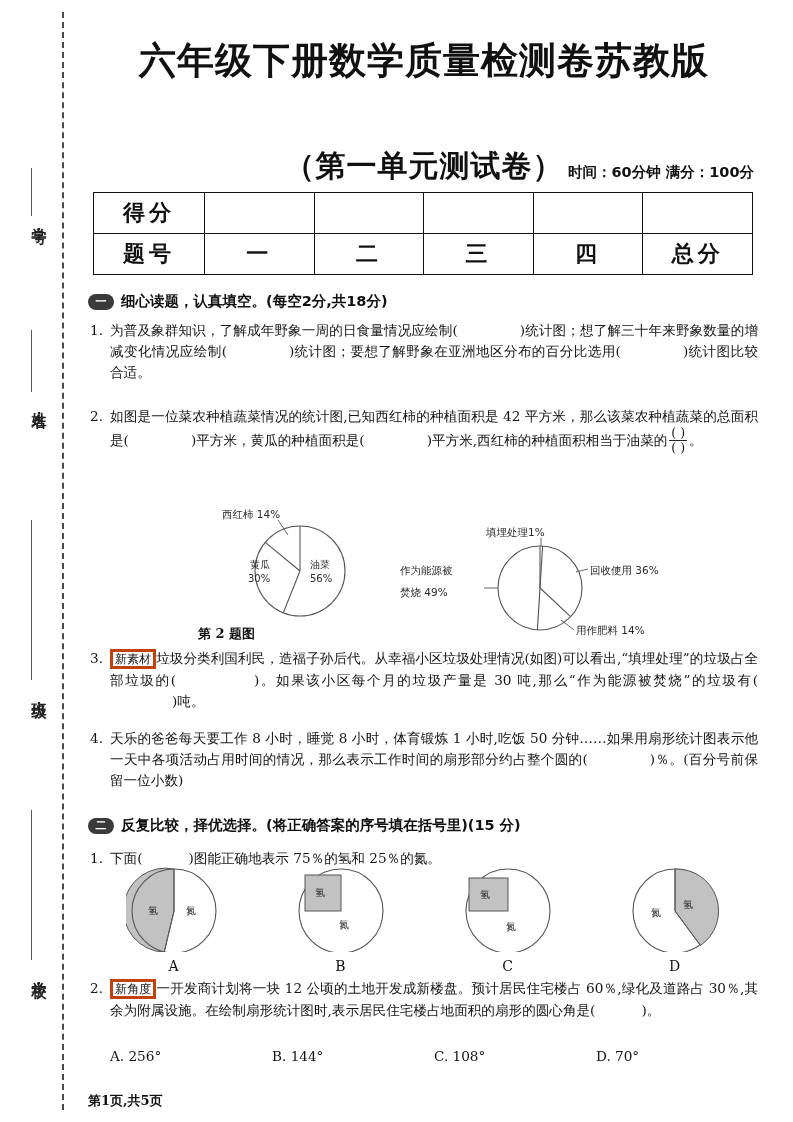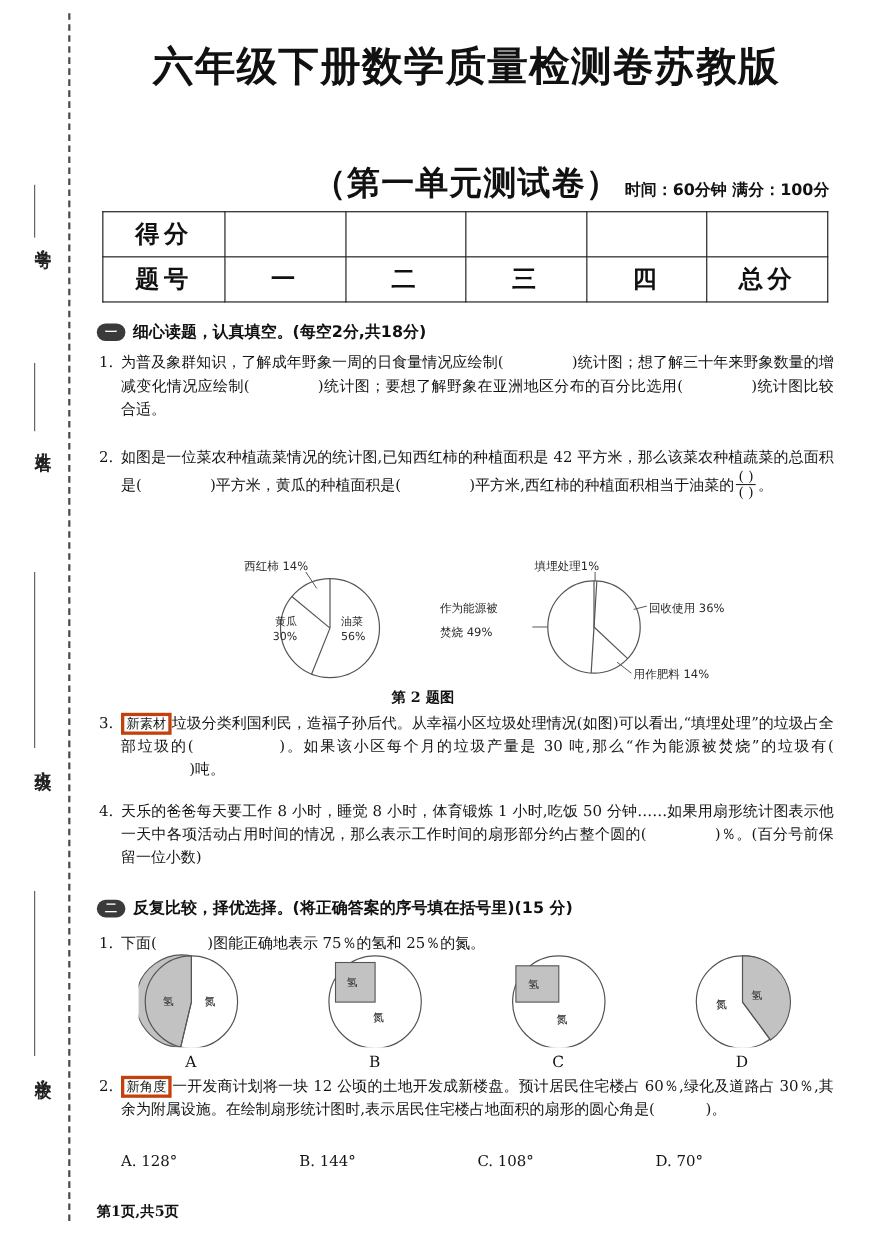--- a/index.html
+++ b/index.html
@@ -195,21 +195,21 @@
     margin: 0 2px;
     position: relative;
     top: -1px;
   }
   .frac .num { border-bottom: 1.2px solid #222; padding: 0 2px; display: block; }
   .frac .den { display: block; padding: 0 2px; }
 
   
   .fig-wrap { position: absolute; }
   .fig-cap {
-    text-align: right;
+    text-align: left;
     font-size: 13px;
     font-weight: 700;
     font-family: "DejaVu Serif", "Liberation Serif", serif;
     color: #111;
     margin-top: 1px;
   }
 
   
   .choice-row {
     position: absolute;
@@ -342,21 +342,21 @@
         <line x1="90" y1="27" x2="80" y2="12" stroke="#555" stroke-width="0.9"></line>
         <text class="lbl" x="24" y="10">西红柿 14%</text>
         <text class="lbl-in" x="52" y="60">黄瓜</text>
         <text class="lbl-in" x="50" y="74">30%</text>
         <text class="lbl-in" x="112" y="60">油菜</text>
         <text class="lbl-in" x="112" y="74">56%</text>
       </svg>
       <div class="fig-cap" style="width:215px;">第 2 题图</div>
     </div>
 
-    <div class="fig-wrap" style="left:310px; top:508px;">
+    <div class="fig-wrap" style="left:310px; top:526px;">
       <svg width="290" height="112" viewBox="0 0 290 112">
         <circle cx="142" cy="62" r="42" fill="#ffffff" stroke="#555" stroke-width="1.1"></circle>
 
         <line x1="142" y1="62" x2="142" y2="20" stroke="#555" stroke-width="1.1"></line>
 
         <line x1="142" y1="62" x2="144.6" y2="20.1" stroke="#555" stroke-width="1.1"></line>
 
         <line x1="142" y1="62" x2="172.6" y2="90.7" stroke="#555" stroke-width="1.1"></line>
 
         <line x1="142" y1="62" x2="139.4" y2="103.9" stroke="#555" stroke-width="1.1"></line>
@@ -454,21 +454,21 @@
     </div>
 
     <div class="q" style="top:978px;">
       <span class="qnum">2.</span>
       <div class="qbody">
         <span class="tagbox">新角度</span><span>一开发商计划将一块 12 公顷的土地开发成新楼盘。预计居民住宅楼占 60％,绿化及道路占 30％,其余为附属设施。在绘制扇形统计图时,表示居民住宅楼占地面积的扇形的圆心角是(</span><span class="blank-sm"></span><span>)。</span>
       </div>
     </div>
 
     <div class="opt-row" style="top:1048px;">
-      <span>A. 128°</span>
+      <span>A. 256°</span>
       <span>B. 144°</span>
       <span>C. 108°</span>
       <span>D. 70°</span>
     </div>
 
     <div class="footer">第1页,共5页</div>
 
   </div>
 </div>
 

